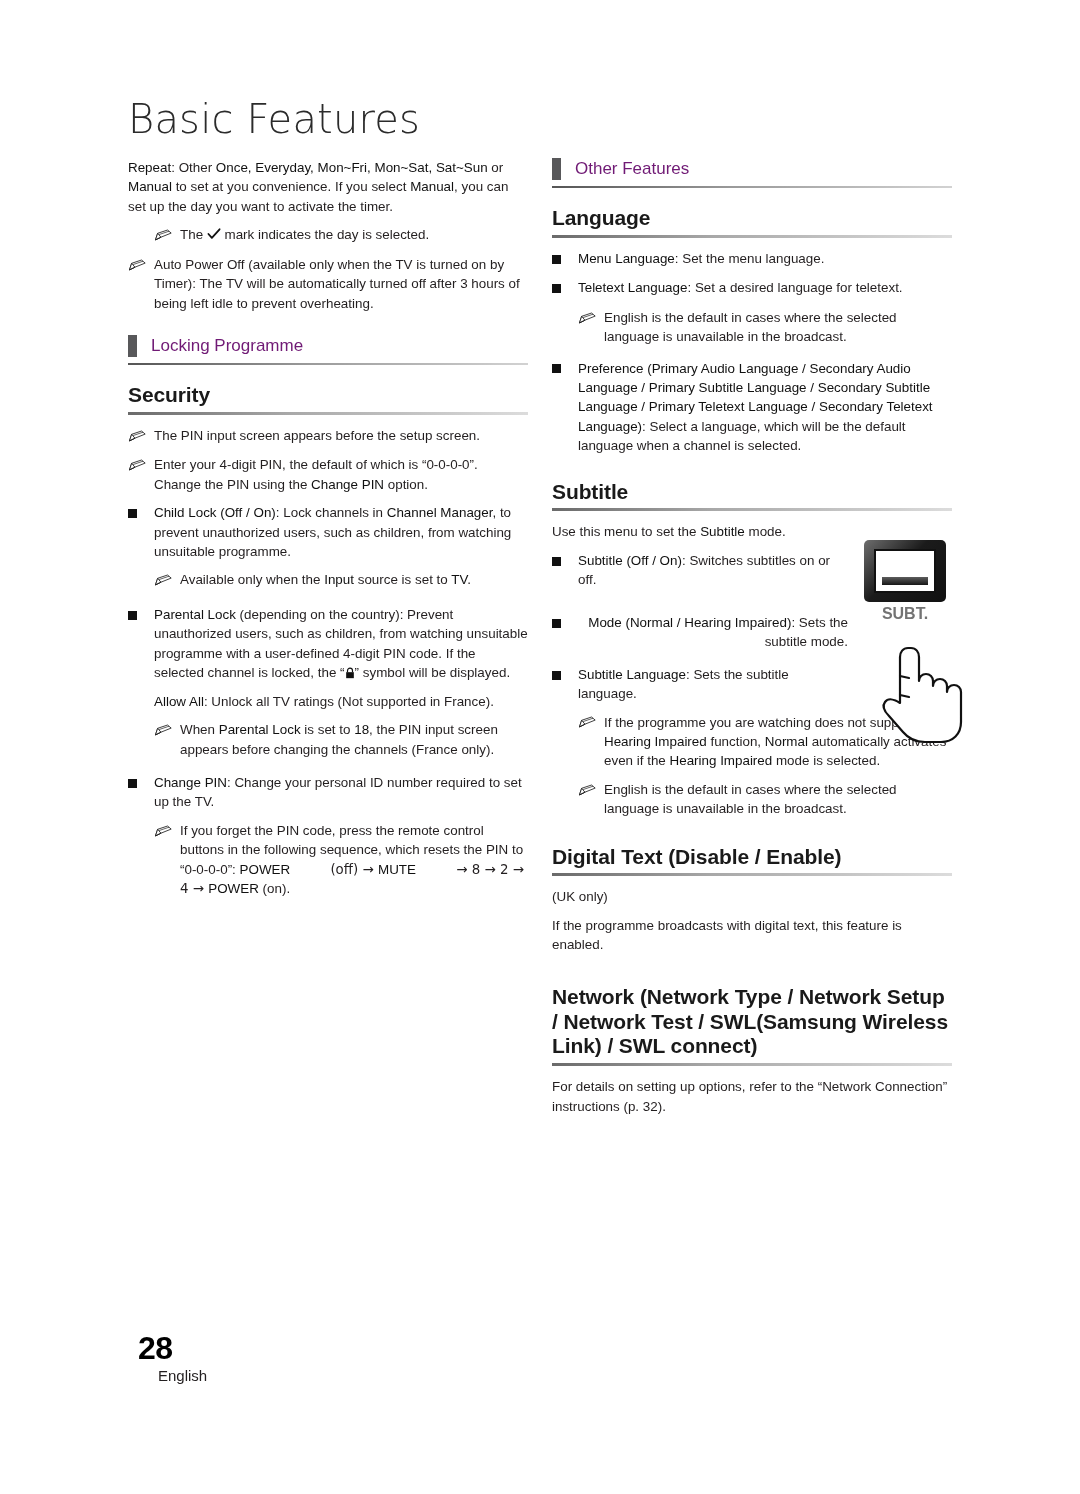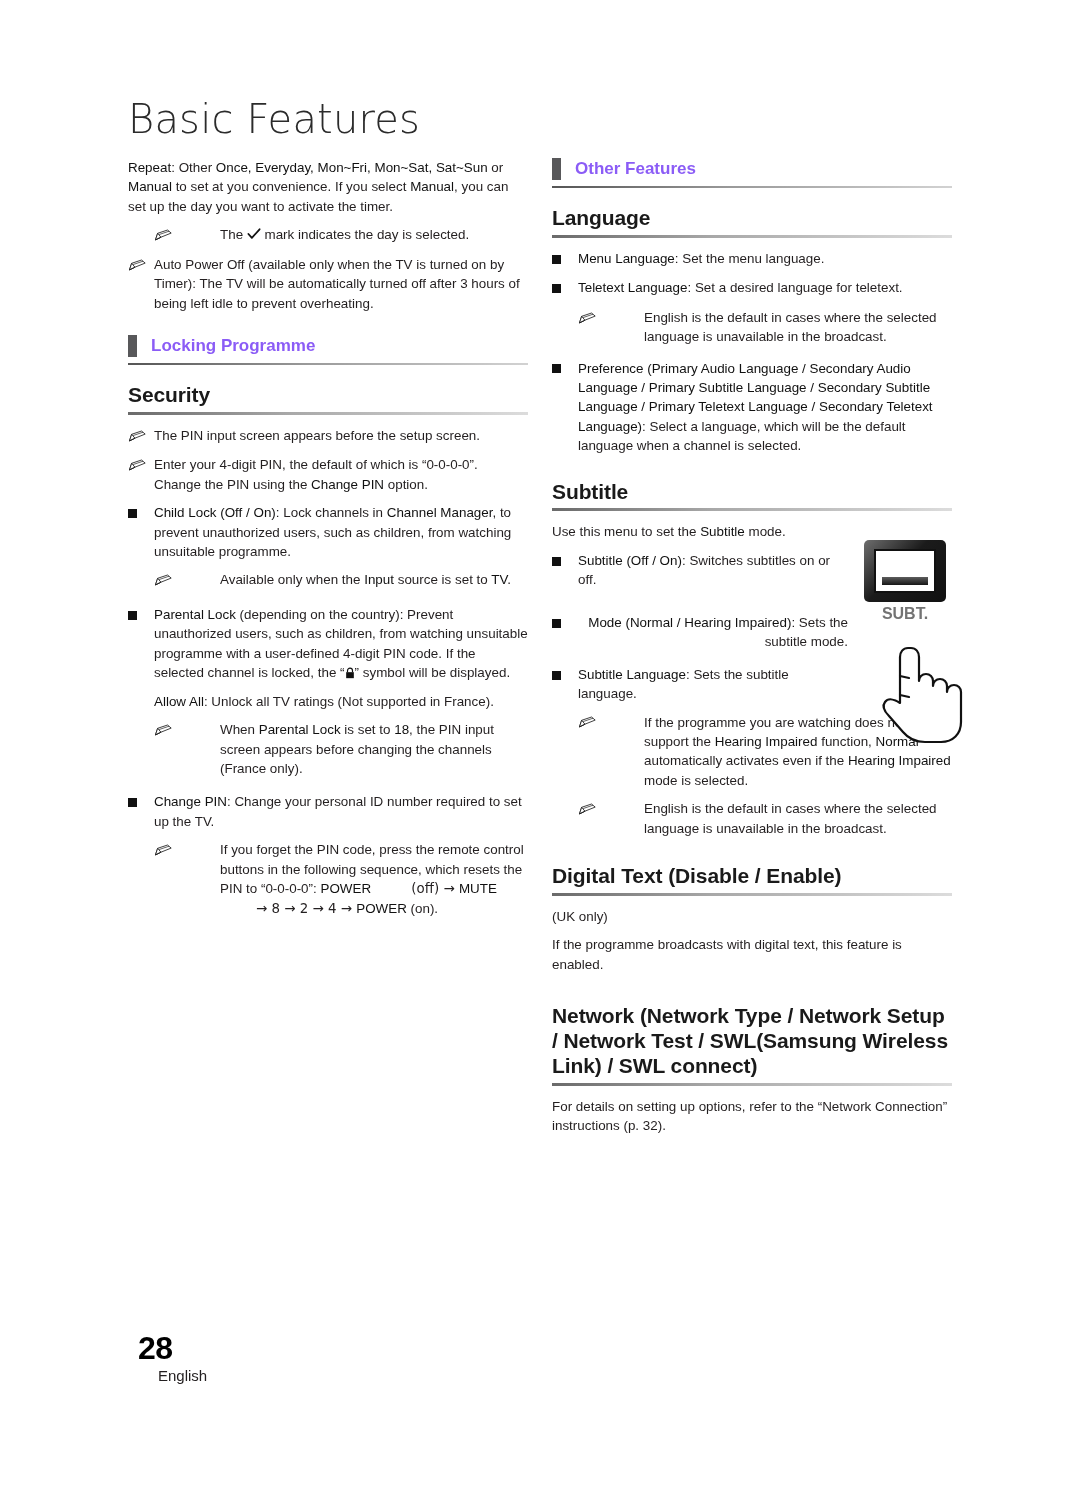--- a/index.html
+++ b/index.html
@@ -51,22 +51,22 @@
     position: relative;
   }
   .bar-heading .bar {
     width: 9px;
     height: 22px;
     background: #58585a;
     flex: 0 0 auto;
   }
   .bar-heading .bar-label {
     font-size: 17px;
-    font-weight: bold;
-    color: #8b5cf6;
+    font-weight: normal;
+    color: #701a75;
     margin-left: 14px;
     white-space: nowrap;
   }
   .bar-rule {
     height: 2px;
     background: linear-gradient(to right, #555 0%, #9a9a9a 45%, #d2d2d2 100%);
     margin-top: 3px;
     margin-bottom: 14px;
   }
 
@@ -103,21 +103,21 @@
   .item .marker {
     flex: 0 0 auto;
     width: 26px;
     text-align: left;
     padding-top: 1px;
   }
   .item .body { flex: 1 1 auto; }
 
   
   .lvl1 { margin-left: 0px; }
-  .lvl2 { margin-left: 26px; gap: 40px; }
+  .lvl2 { margin-left: 26px; }
 
   
   .sq {
     display: inline-block;
     width: 9px;
     height: 9px;
     background: #111;
     vertical-align: middle;
     position: relative;
     top: -1px;

